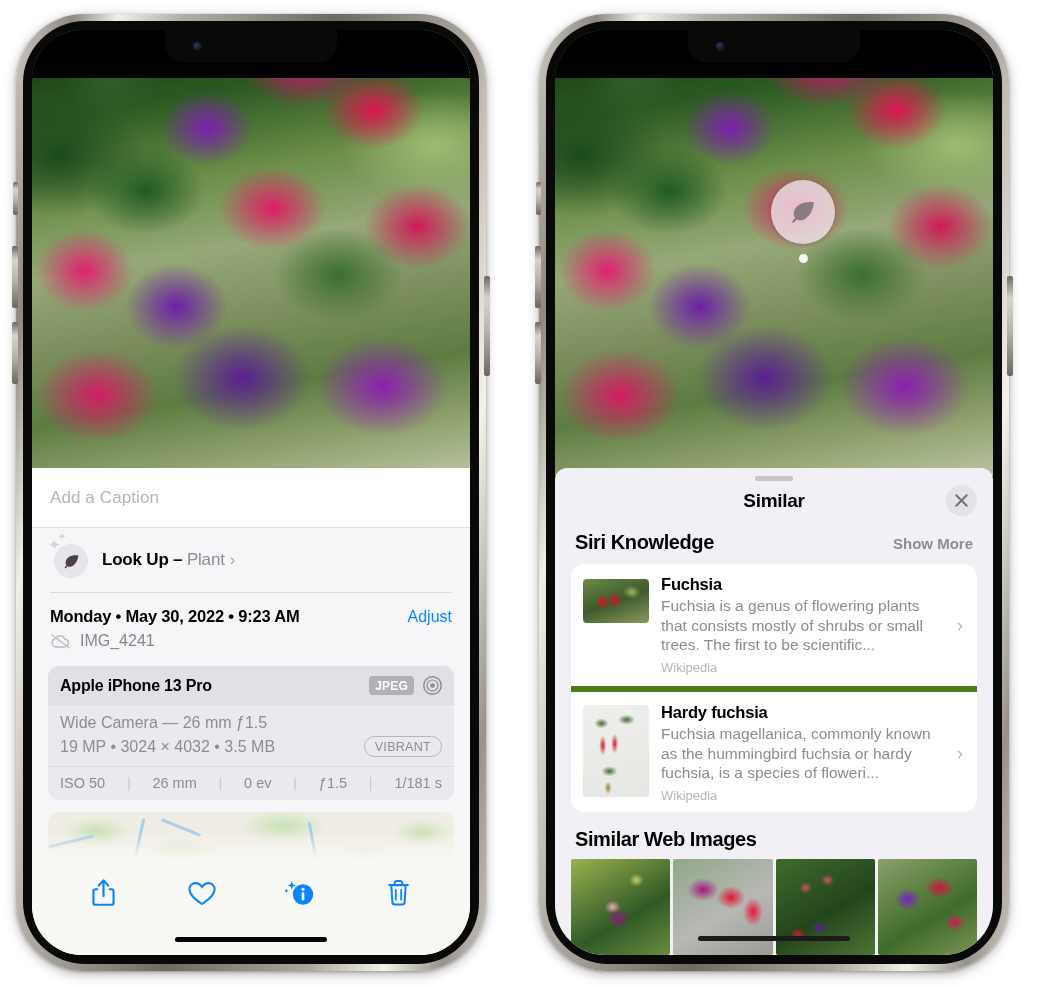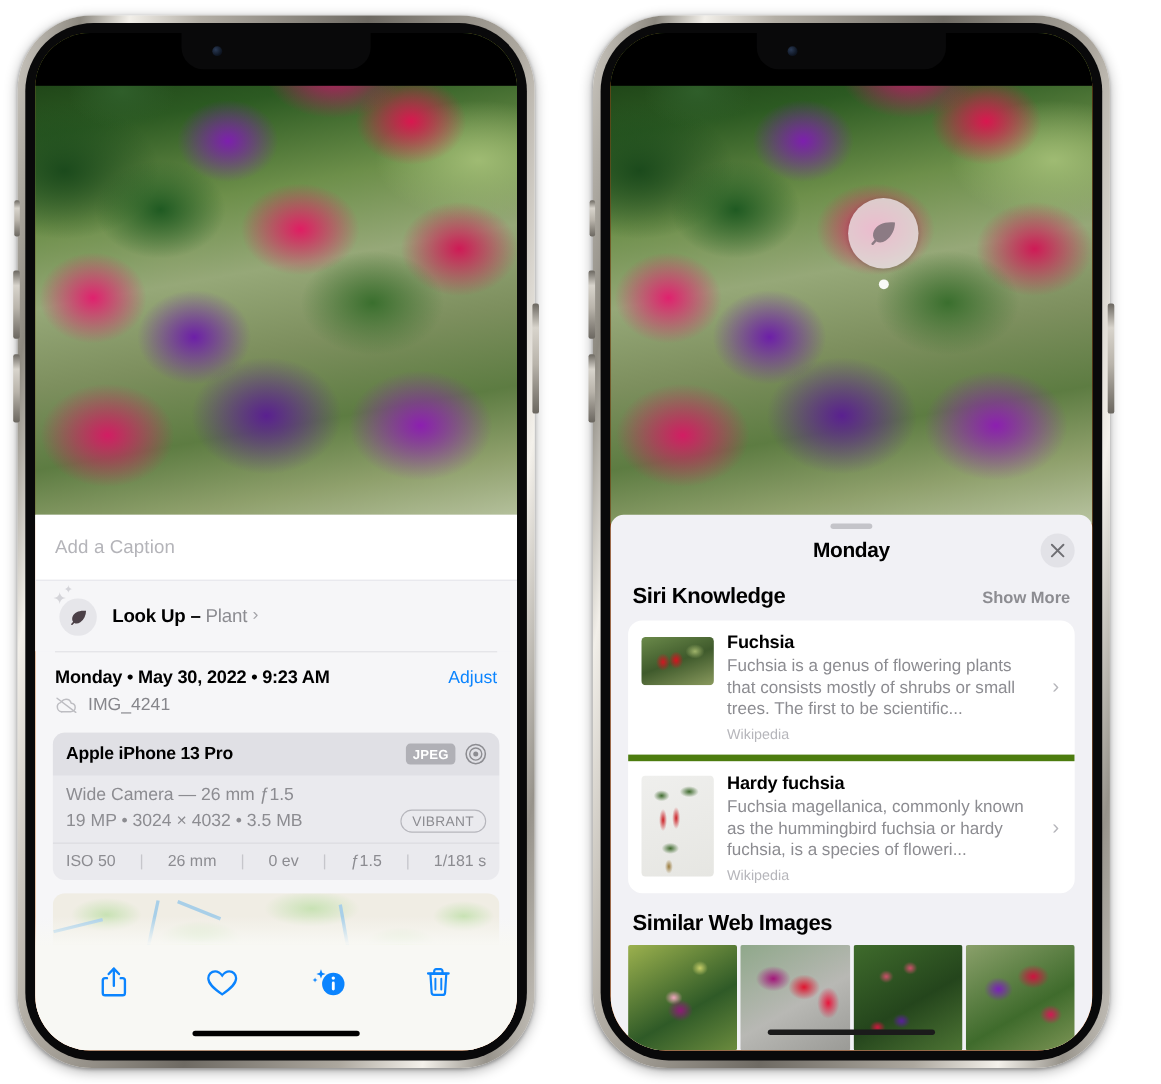--- a/index.html
+++ b/index.html
@@ -24,21 +24,21 @@
   }
   .frame-black {
     position: absolute; left: 7px; top: 7px; right: 7px; bottom: 7px;
     border-radius: 62px;
     background: #09090a;
   }
   .screen {
     position: absolute; left: 16px; top: 16px; right: 16px; bottom: 16px;
     border-radius: 50px;
     overflow: hidden;
-    background: #f97316;
+    background: #14532d;
   }
   .notch {
     position: absolute; left: 50%; top: 0; transform: translateX(-50%);
     width: 172px; height: 33px;
     background: #09090a;
     border-radius: 0 0 20px 20px;
     z-index: 60;
   }
   .notch .cam {
     position: absolute; left: 28px; top: 12px;
@@ -466,21 +466,21 @@
       <div class="vlu-dot"></div>
 
       <div class="notch">
 
         <div class="cam"></div>
       </div>
 
       <div class="results-sheet">
         <div class="grabber"></div>
         <div class="results-head">
-          <div class="results-title">Monday</div>
+          <div class="results-title">Similar</div>
           <div class="close-btn">
             <svg width="15" height="15" viewBox="0 0 16 16">
               <path d="M2.4 2.4 L13.6 13.6 M13.6 2.4 L2.4 13.6" stroke="#6e6e73" stroke-width="1.9" stroke-linecap="round"></path>
             </svg>
           </div>
         </div>
 
         <div class="section-head">
           <div class="section-title">Siri Knowledge</div>
           <div class="show-more">Show More</div>

